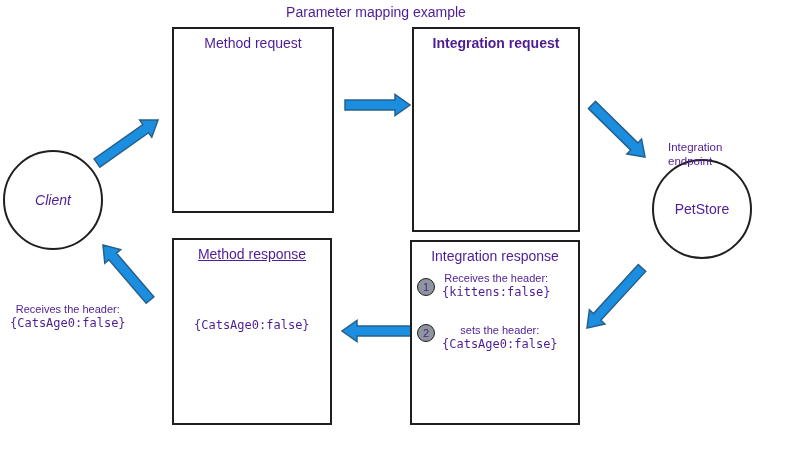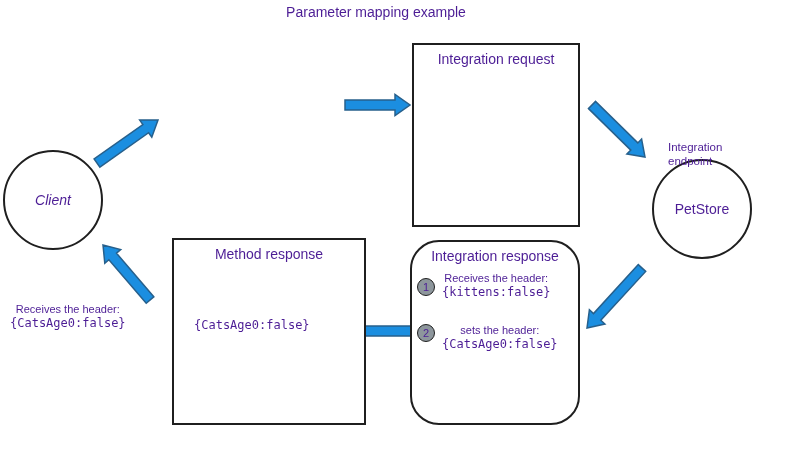--- a/index.html
+++ b/index.html
@@ -12,23 +12,23 @@
     font-size:14px;
   }
   .arrow-layer{position:absolute;left:0;top:0;width:800px;height:450px;}
   .node-box{
     position:absolute;background:#ffffff;border:2px solid #1f1f1f;box-sizing:border-box;
   }
   .box-title{
     text-align:center;font-size:14px;margin-top:6px;
   }
   .box-method-request{left:172px;top:27px;width:162px;height:186px;}
-  .box-integration-request{left:412px;top:43px;width:168px;height:184px;}
-  .box-method-response{left:172px;top:238px;width:194px;height:187px;}
-  .box-integration-response{left:410px;top:240px;width:170px;height:185px;border-radius:29px;}
+  .box-integration-request{left:412px;top:27px;width:168px;height:205px;font-weight:bold;}
+  .box-method-response{left:172px;top:238px;width:160px;height:187px;text-decoration:underline;}
+  .box-integration-response{left:410px;top:240px;width:170px;height:185px;}
   .small-text{font-size:11px;line-height:13px;text-align:center;}
   .code-text{font-family:"DejaVu Sans Mono",monospace;font-size:12px;line-height:15px;}
   .mr-body{position:absolute;left:20px;top:78px;}
   .step-row{position:absolute;left:5px;display:flex;align-items:flex-start;}
   .step-1{top:30px;}
   .step-2{top:82px;}
   .step-badge{
     width:18px;height:18px;border-radius:50%;border:1.5px solid #1f1f1f;box-sizing:border-box;
     display:flex;align-items:center;justify-content:center;
     font-size:11px;flex:0 0 auto;
@@ -57,20 +57,23 @@
 
   <svg class="arrow-layer" viewBox="0 0 800 450">
     <polygon points="99.9,167.1 148.6,132.7 151.8,137.2 158.0,120.0 139.7,120.1 142.9,124.6 94.1,158.9" fill="#1b8ee0" stroke="#27608c" stroke-width="1.5"></polygon>
     <polygon points="345.0,110.0 395.0,110.0 395.0,115.5 410.0,105.0 395.0,94.5 395.0,100.0 345.0,100.0" fill="#1b8ee0" stroke="#27608c" stroke-width="1.5"></polygon>
     <polygon points="588.5,108.6 630.8,150.1 626.9,154.0 645.0,157.0 641.6,139.0 637.8,142.9 595.5,101.4" fill="#1b8ee0" stroke="#27608c" stroke-width="1.5"></polygon>
     <polygon points="638.3,264.6 593.5,313.6 589.4,309.8 587.0,328.0 604.9,324.0 600.8,320.3 645.7,271.4" fill="#1b8ee0" stroke="#27608c" stroke-width="1.5"></polygon>
     <polygon points="412.0,326.0 357.0,326.0 357.0,320.5 342.0,331.0 357.0,341.5 357.0,336.0 412.0,336.0" fill="#1b8ee0" stroke="#27608c" stroke-width="1.5"></polygon>
     <polygon points="153.8,296.8 116.5,253.2 120.7,249.6 103.0,245.0 104.8,263.2 108.9,259.7 146.2,303.2" fill="#1b8ee0" stroke="#27608c" stroke-width="1.5"></polygon>
   </svg>
 
+  <div class="node-box box-method-request">
+    <div class="box-title">Method request</div>
+  </div>
 
   <div class="node-box box-integration-request">
     <div class="box-title">Integration request</div>
   </div>
 
   <div class="node-box box-method-response">
     <div class="box-title">Method response</div>
     <div class="mr-body">
       <div class="code-text">{CatsAge0:false}</div>
     </div>

